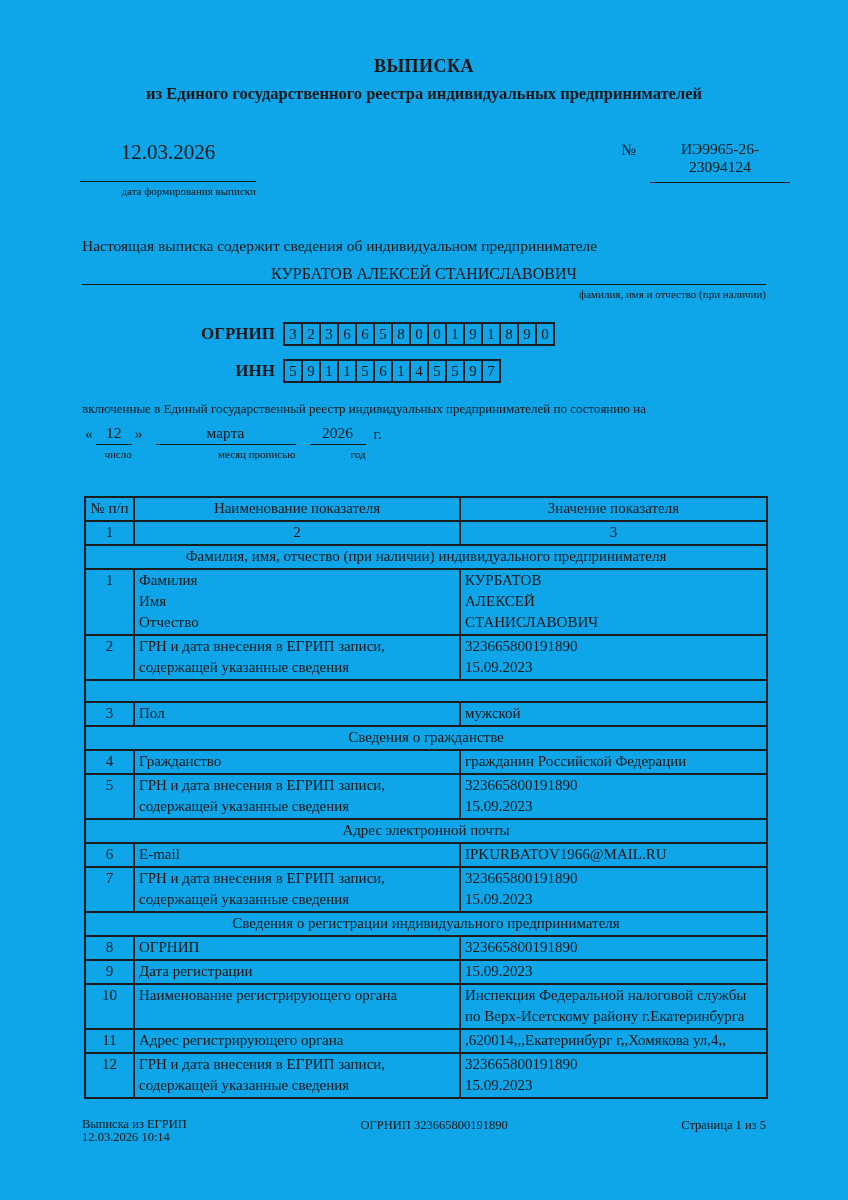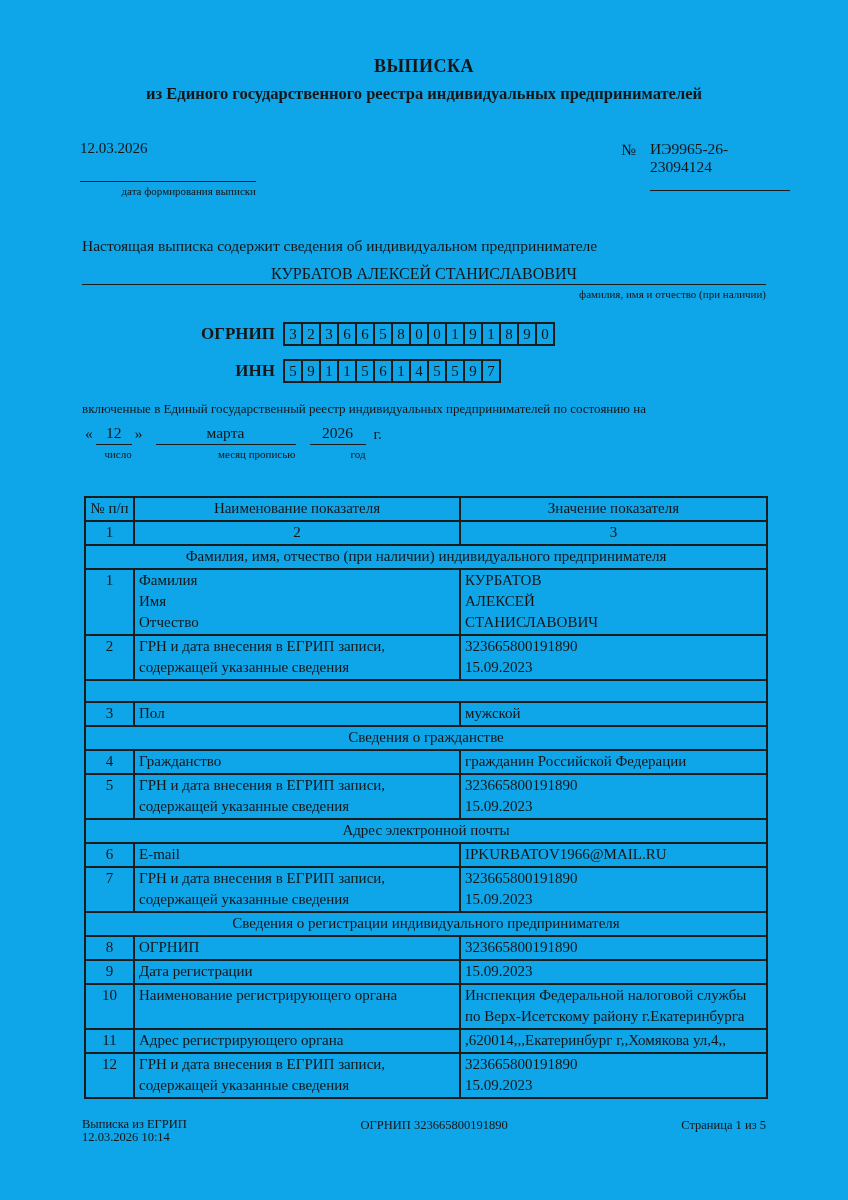--- a/index.html
+++ b/index.html
@@ -10,26 +10,26 @@
     background:#0ea5e9; color:#161616;
     font-family:"Liberation Serif","DejaVu Serif",serif;
     padding:56px 82px 0 82px; position:relative;
   }
   .t-center { text-align:center; }
   .doc-title { font-size:18px; font-weight:bold; letter-spacing:0.5px; }
   .doc-subtitle { font-size:16.5px; font-weight:bold; margin-top:7px; }
 
   .meta-row { display:flex; justify-content:space-between; margin-top:36px; }
   .date-block { width:176px; display:flex; flex-direction:column; margin-left:-2px; }
-  .date-value { font-size:15px; text-align:left; padding-bottom:24px; border-bottom:1.5px solid #1c1c1c; }
+  .date-value { font-size:21px; text-align:center; padding-bottom:16px; border-bottom:1.5px solid #1c1c1c; }
   .small-caption { font-size:11px; text-align:right; padding-top:3px; }
   .num-block { display:flex; margin-right:-24px; }
   .num-label { font-size:15.5px; margin-right:14px; padding-top:1px; }
   .num-value-col { width:140px; }
-  .num-value { font-size:15.5px; text-align:left; white-space:pre-line; line-height:18px; padding-bottom:14px; border-bottom:1.5px solid #1c1c1c; }
+  .num-value { font-size:15.5px; text-align:center; white-space:pre-line; line-height:18px; padding-bottom:6px; border-bottom:1.5px solid #1c1c1c; }
 
   .lead { font-size:15.5px; margin-top:40px; }
   .name-block { margin-top:10px; }
   .name-value { font-size:16px; text-align:center; padding-bottom:1px; border-bottom:1.5px solid #1c1c1c; }
 
   .code-row { display:flex; align-items:center; margin-top:22px; }
   .code-row.inn { margin-top:13px; }
   .code-label { width:193px; text-align:right; font-size:17px; font-weight:bold; }
   .digit-boxes { display:flex; margin-left:8px; }
   .digit {

